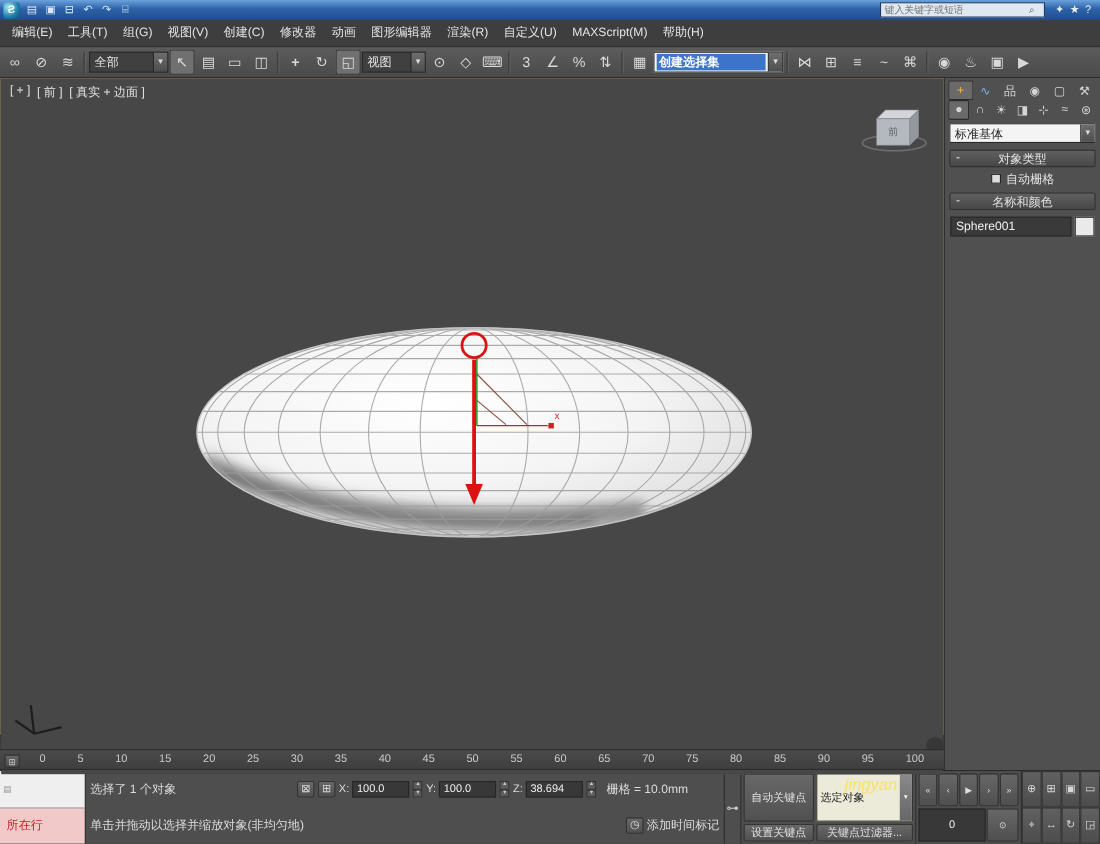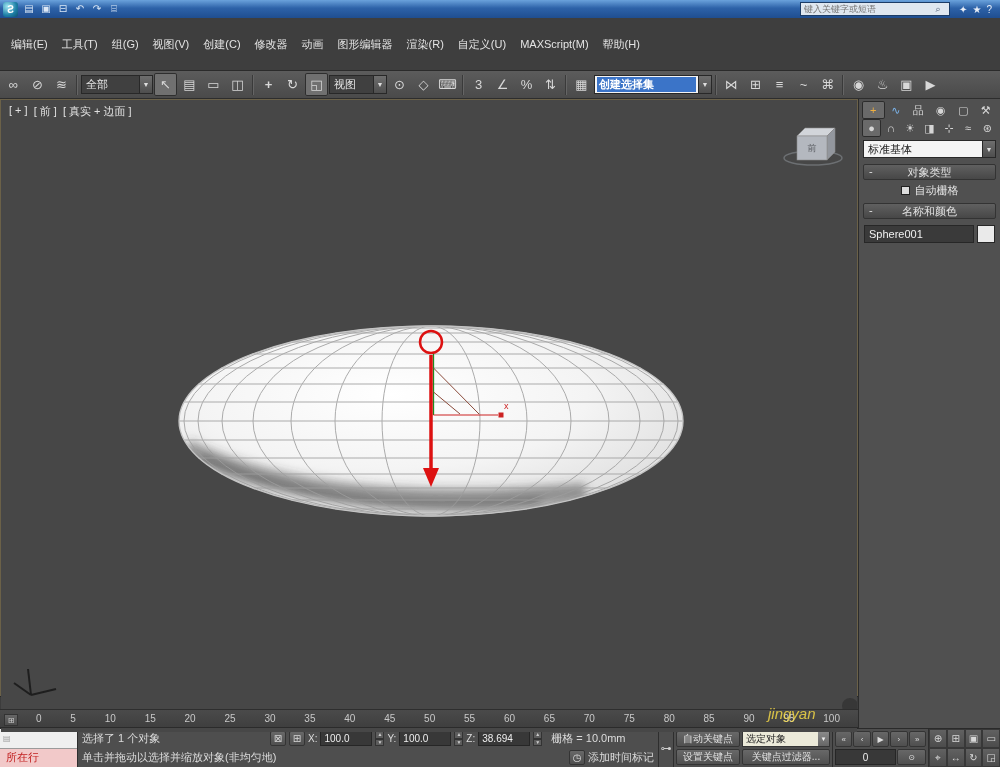--- a/index.html
+++ b/index.html
@@ -16,21 +16,21 @@
   .tb-title .doc { background:#3b74c8; padding:0 3px; margin-left:5px; }
   .titlebar .spacer { flex:1; }
   .search { display:flex; align-items:center; background:#dfe7f0; border:1px solid #1c3c66; height:14px; width:150px; }
   .search input { border:0; background:transparent; width:130px; font-size:9px; color:#55606e; padding:0 3px; outline:none; font-family:Liberation Serif, serif; }
   .search .sicon { font-size:9px; color:#44536a; width:14px; text-align:center; }
   .tb-icons { display:flex; gap:5px; margin:0 5px; }
   .tb-icons span { color:#e8eef8; font-size:10px; }
 
   
   .menubar { flex:0 0 17px; background:#3e3e3e; border-bottom:1px solid #2b2b2b; display:flex; align-items:center; padding-left:4px; }
-  .menu-item { color:#e4e4e4; font-size:11px; padding:18px 7px; line-height:16px; white-space:nowrap; }
+  .menu-item { color:#e4e4e4; font-size:11px; padding:4px 7px; line-height:16px; white-space:nowrap; }
 
   
   .toolbar { flex:0 0 28px; background:linear-gradient(#5c5c5c,#4a4a4a); border-bottom:1px solid #2d2d2d; display:flex; align-items:center; padding:0 2px; gap:1px; }
   .tbtn { width:23px; height:23px; color:#d8d8d8; font-size:13px; display:flex; align-items:center; justify-content:center; border-radius:2px; flex:0 0 auto; }
   .tbtn.on { background:#707070; box-shadow:inset 0 0 0 1px #2e2e2e; }
   .tsep { width:2px; height:20px; border-left:1px solid #3a3a3a; border-right:1px solid #656565; margin:0 2px; flex:0 0 auto; }
   .combo { height:19px; background:#404040; border:1px solid #282828; color:#e6e6e6; font-size:11px; display:flex; align-items:center; flex:0 0 auto; }
   .combo .val { padding:0 4px; white-space:nowrap; flex:1; }
   .combo .arrow { width:13px; height:100%; background:linear-gradient(#6e6e6e,#4e4e4e); border-left:1px solid #282828; color:#ddd; font-size:7px; display:flex; align-items:center; justify-content:center; }
   .combo.light { background:#f4f4f4; color:#222; }
@@ -83,21 +83,21 @@
   .sb-ico { width:16px; height:15px; background:linear-gradient(#686868,#4f4f4f); border:1px solid #343434; border-radius:2px; color:#d8d8d8; font-size:10px; display:flex; align-items:center; justify-content:center; flex:0 0 auto; }
   .coord-label { color:#dcdcdc; font-size:10px; }
   .coord-field { width:52px; height:15px; background:#383838; border:1px solid #262626; color:#eee; font-size:10px; display:flex; align-items:center; padding-left:3px; }
   .spin { width:9px; height:15px; display:flex; flex-direction:column; }
   .spin span { flex:1; background:#5c5c5c; border:1px solid #333; color:#ccc; font-size:5px; line-height:5px; text-align:center; }
   .gridlbl { margin-left:6px; }
   .keying { display:flex; flex-direction:column; border-left:1px solid #2e2e2e; padding:2px; gap:2px; }
   .k-row { flex:1; display:flex; gap:2px; }
   .k-btn { background:linear-gradient(#686868,#505050); border:1px solid #343434; border-radius:2px; color:#e0e0e0; font-size:10px; display:flex; align-items:center; justify-content:center; padding:0 3px; width:64px; }
   .k-dd { width:88px; display:flex; align-items:center; background:#ecead9; border:1px solid #343434; font-size:10px; color:#222; }
-  .k-dd .val { flex:1; padding:0 3px; white-space:nowrap; }
+  .k-dd .val { flex:1; padding:14px 3px; white-space:nowrap; }
   .k-dd .arrow { width:11px; align-self:stretch; background:linear-gradient(#8a8a8a,#666); color:#eee; font-size:6px; display:flex; align-items:center; justify-content:center; }
   .k-btn.wide { width:88px; }
   .keyicon { width:15px; border-left:1px solid #2e2e2e; display:flex; align-items:center; justify-content:center; color:#d0d0d0; font-size:11px; }
   .playback { width:96px; display:flex; flex-direction:column; border-left:1px solid #2e2e2e; padding:2px; gap:2px; }
   .p-row { flex:1; display:flex; gap:1px; }
   .p-btn { flex:1; background:linear-gradient(#676767,#4f4f4f); border:1px solid #343434; border-radius:2px; color:#ddd; font-size:8px; display:flex; align-items:center; justify-content:center; }
   .frame-field { flex:2.2; background:#383838; border:1px solid #262626; color:#eee; font-size:10px; display:flex; align-items:center; justify-content:center; }
   .navcluster { width:72px; border-left:1px solid #2e2e2e; display:grid; grid-template-columns:repeat(4,1fr); grid-auto-rows:1fr; }
   .nav-btn { color:#d8d8d8; font-size:10px; display:flex; align-items:center; justify-content:center; background:linear-gradient(#616161,#4c4c4c); border:1px solid #383838; }
 

